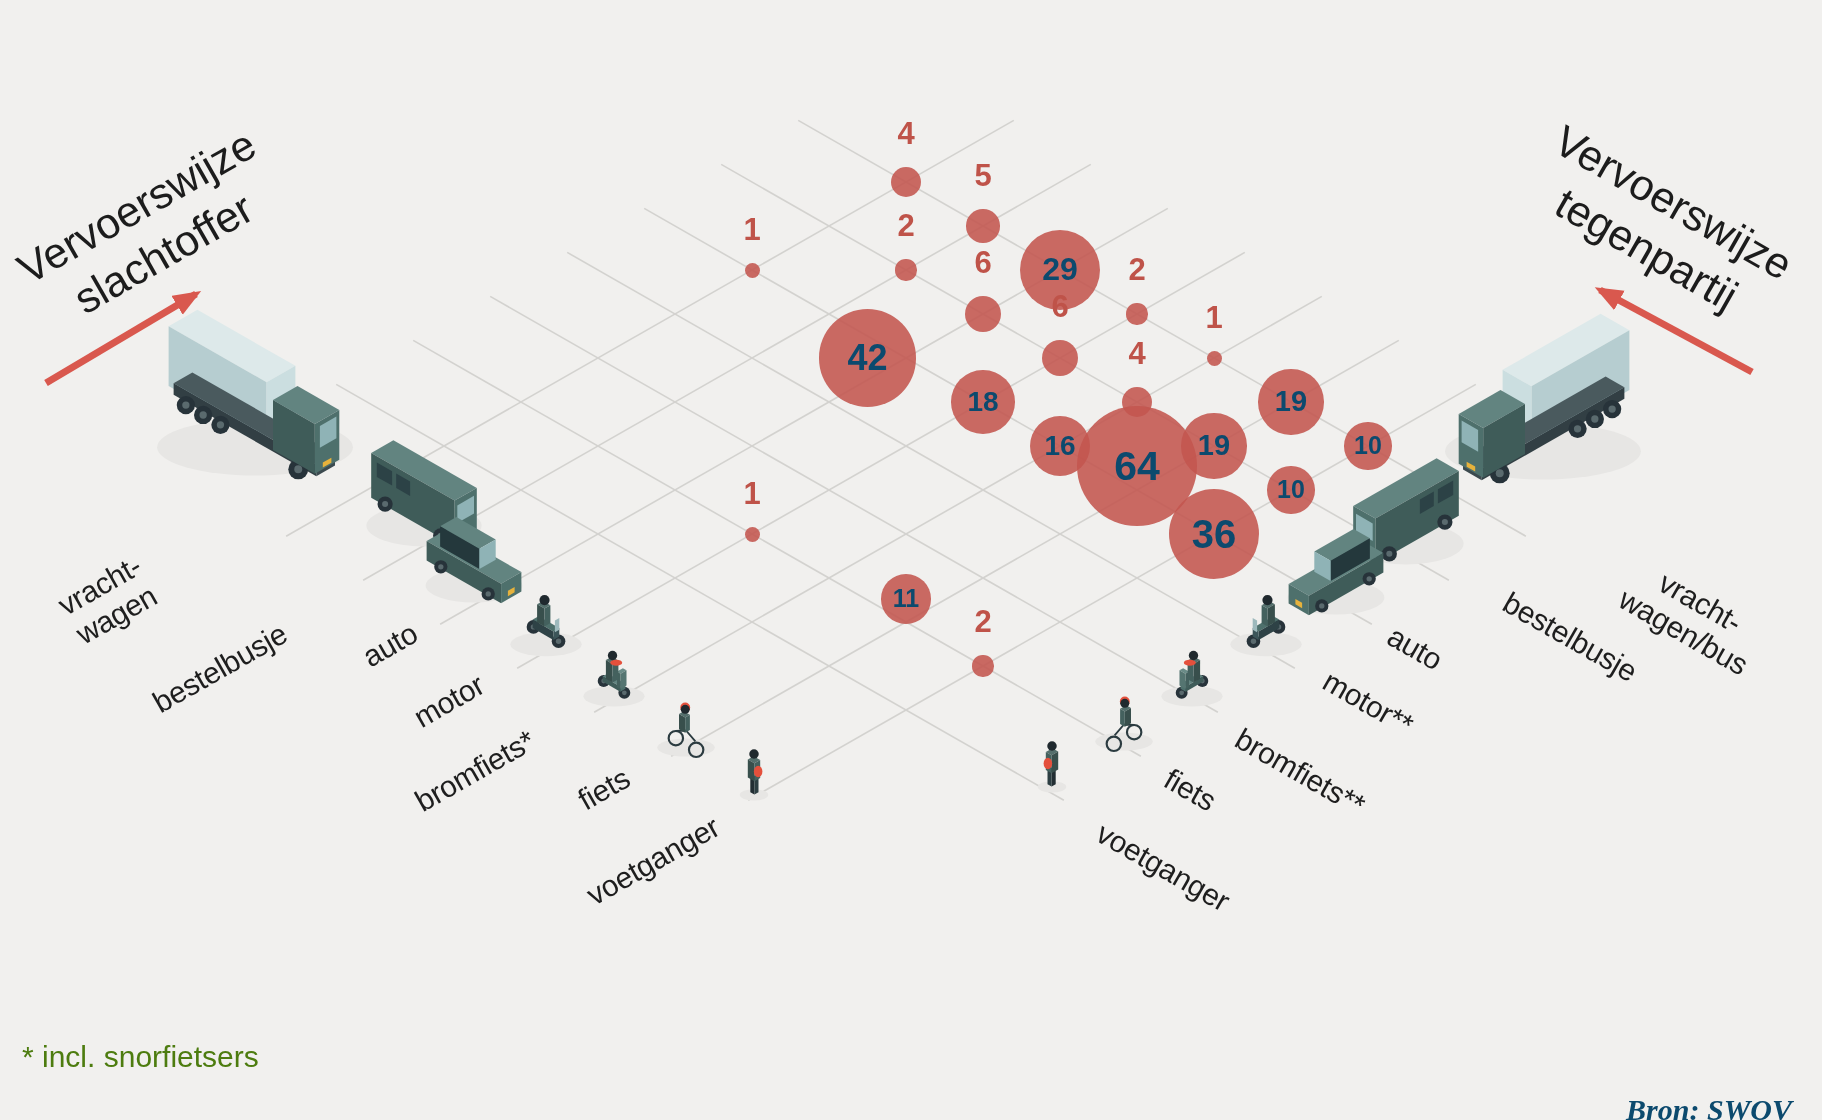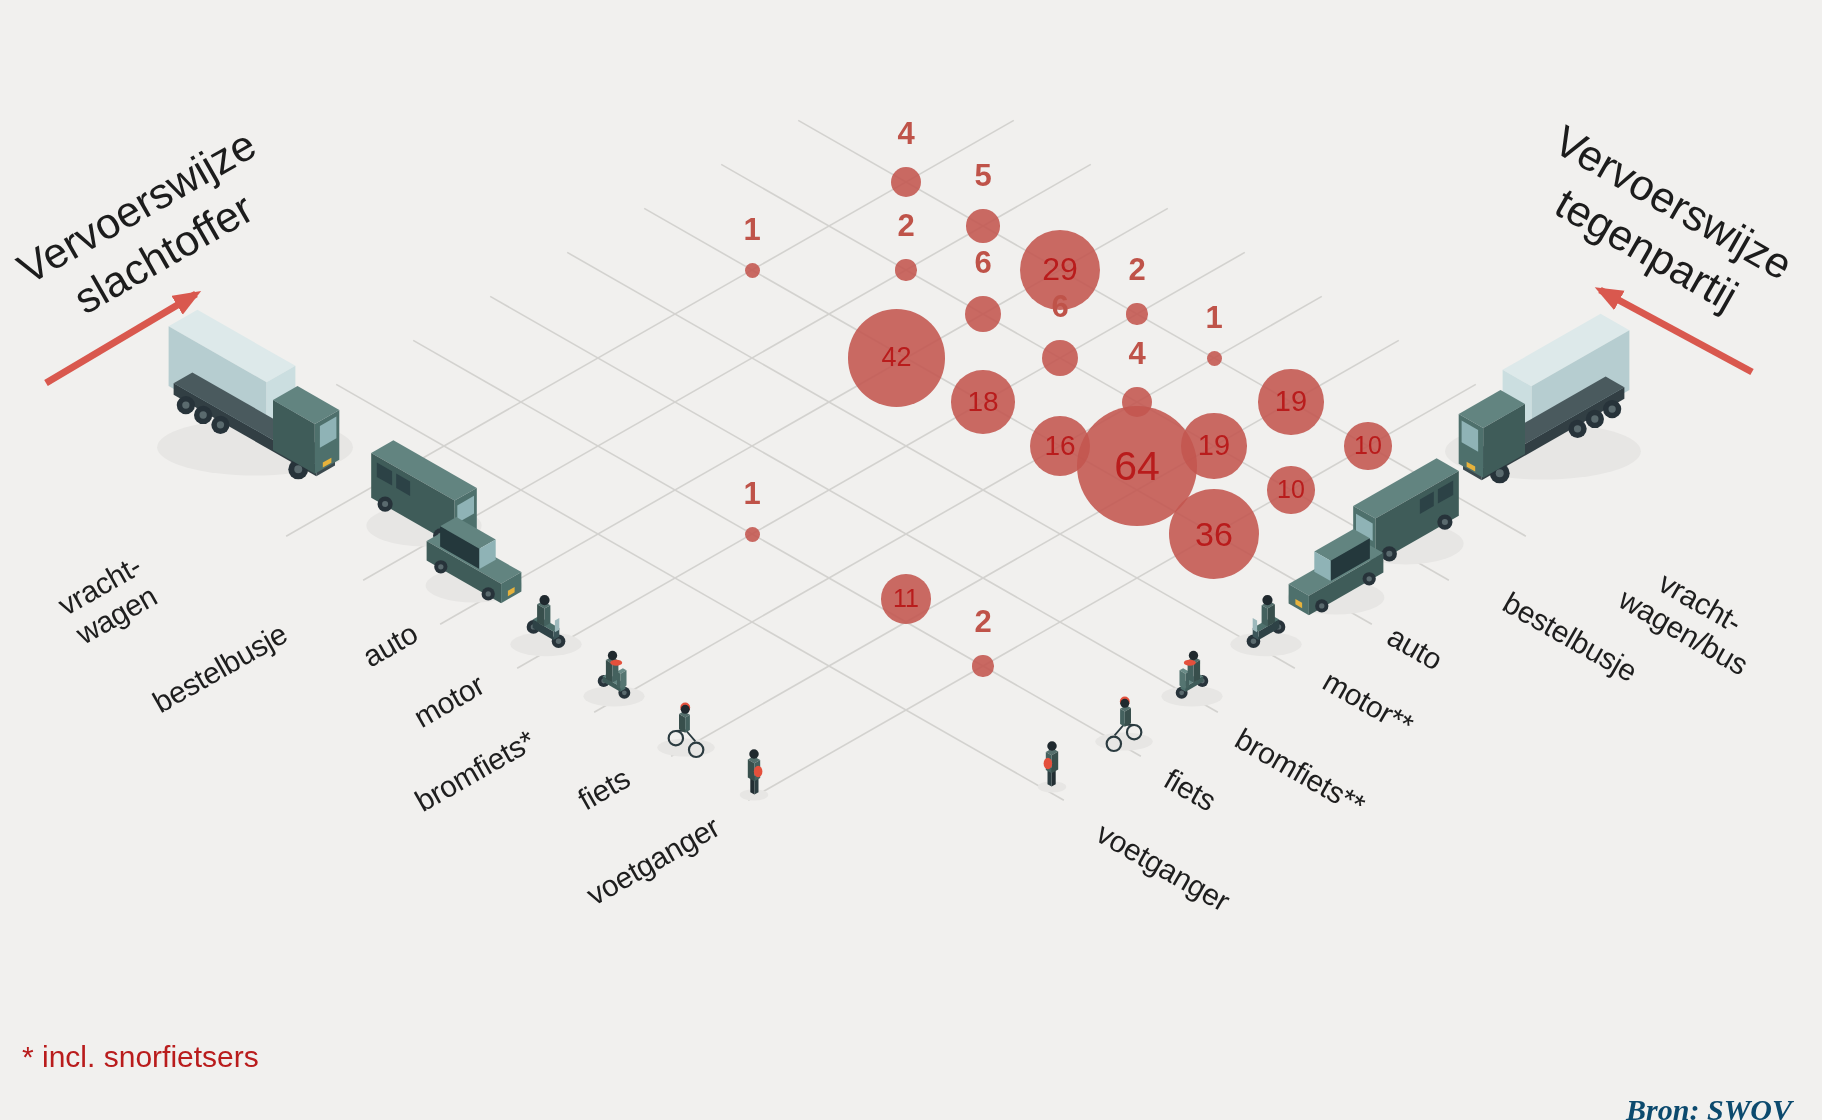--- a/index.html
+++ b/index.html
@@ -8,23 +8,23 @@
           font-family:"Liberation Sans",sans-serif;}
   #scene{position:absolute;left:0;top:0;}
   .axis-title{position:absolute;color:#1c1c1c;font-size:43px;line-height:1.26;font-weight:500;
               text-align:center;white-space:nowrap;transform:translate(-50%,-50%) rotate(-29.7deg);}
   .axis-title.right{transform:translate(-50%,-50%) rotate(29.7deg);}
   .cat-label{position:absolute;color:#1e1e1e;font-size:30px;line-height:1.12;font-weight:500;
              letter-spacing:-0.3px;white-space:pre-line;text-align:center;
              transform:translate(-50%,-50%) rotate(-29.7deg);}
   .cat-label.right{transform:translate(-50%,-50%) rotate(29.7deg);}
   .bubble{position:absolute;border-radius:50%;display:flex;align-items:center;justify-content:center;
-          color:#b91c1c;font-weight:normal;}
+          color:#0c4a6e;font-weight:bold;}
   .bubble-num{position:absolute;transform:translate(-50%,-100%);font-size:31px;font-weight:bold;}
-  .footnote{position:absolute;left:22px;top:1040px;font-size:30px;color:#b91c1c;display:flex;gap:58px;white-space:nowrap;}
+  .footnote{position:absolute;left:22px;top:1040px;font-size:30px;color:#4d7c0f;display:flex;gap:58px;white-space:nowrap;}
   .source{position:absolute;right:30px;top:1093px;font-size:30px;color:#0c4a6e;
           font-family:"Liberation Serif",serif;font-style:italic;font-weight:bold;}
 </style>
 </head>
 <body>
 
 <div class="canvas">
   <svg id="scene" width="1822" height="1120" viewBox="0 0 1822 1120">
       <defs>
         <marker id="ah" markerUnits="userSpaceOnUse" markerWidth="30" markerHeight="24" refX="22" refY="11" orient="auto">
@@ -265,40 +265,40 @@
       <div class="bubble" style="left: 891px; top: 167px; height: 30px; width: 30px; background: rgba(195, 85, 78, 0.88);"></div>
       <div class="bubble-num" style="left: 752px; top: 247.5px; color: rgb(191, 83, 73);">1</div>
       <div class="bubble" style="left: 744.5px; top: 262.5px; height: 15px; width: 15px; background: rgba(195, 85, 78, 0.88);"></div>
       <div class="bubble-num" style="left: 983px; top: 194.229px; color: rgb(191, 83, 73);">5</div>
       <div class="bubble" style="left: 966.229px; top: 209.229px; height: 33.541px; width: 33.541px; background: rgba(195, 85, 78, 0.88);"></div>
       <div class="bubble-num" style="left: 906px; top: 244.393px; color: rgb(191, 83, 73);">2</div>
       <div class="bubble" style="left: 895.393px; top: 259.393px; height: 21.2132px; width: 21.2132px; background: rgba(195, 85, 78, 0.88);"></div>
       <div class="bubble" style="left: 1019.61px; top: 229.611px; height: 80.7775px; width: 80.7775px; background: rgba(195, 85, 78, 0.88); font-size: 32px;">29</div>
       <div class="bubble-num" style="left: 983px; top: 280.629px; color: rgb(191, 83, 73);">6</div>
       <div class="bubble" style="left: 964.629px; top: 295.629px; height: 36.7423px; width: 36.7423px; background: rgba(195, 85, 78, 0.88);"></div>
-      <div class="bubble" style="left: 848px; top: 309.394px; height: 97.2111px; width: 97.2111px; background: rgba(195, 85, 78, 0.88); font-size: 27px;">42</div>
+      <div class="bubble" style="left: 819px; top: 309.394px; height: 97.2111px; width: 97.2111px; background: rgba(195, 85, 78, 0.88); font-size: 36px;">42</div>
       <div class="bubble-num" style="left: 1137px; top: 288.393px; color: rgb(191, 83, 73);">2</div>
       <div class="bubble" style="left: 1126.39px; top: 303.393px; height: 21.2132px; width: 21.2132px; background: rgba(195, 85, 78, 0.88);"></div>
       <div class="bubble-num" style="left: 1060px; top: 324.629px; color: rgb(191, 83, 73);">6</div>
       <div class="bubble" style="left: 1041.63px; top: 339.629px; height: 36.7423px; width: 36.7423px; background: rgba(195, 85, 78, 0.88);"></div>
       <div class="bubble" style="left: 951.18px; top: 370.18px; height: 63.6396px; width: 63.6396px; background: rgba(195, 85, 78, 0.88); font-size: 28px;">18</div>
       <div class="bubble-num" style="left: 752px; top: 511.5px; color: rgb(191, 83, 73);">1</div>
       <div class="bubble" style="left: 744.5px; top: 526.5px; height: 15px; width: 15px; background: rgba(195, 85, 78, 0.88);"></div>
       <div class="bubble-num" style="left: 1214px; top: 335.5px; color: rgb(191, 83, 73);">1</div>
       <div class="bubble" style="left: 1206.5px; top: 350.5px; height: 15px; width: 15px; background: rgba(195, 85, 78, 0.88);"></div>
       <div class="bubble-num" style="left: 1137px; top: 372px; color: rgb(191, 83, 73);">4</div>
       <div class="bubble" style="left: 1122px; top: 387px; height: 30px; width: 30px; background: rgba(195, 85, 78, 0.88);"></div>
       <div class="bubble" style="left: 1030px; top: 416px; height: 60px; width: 60px; background: rgba(195, 85, 78, 0.88); font-size: 28px;">16</div>
       <div class="bubble" style="left: 1258.31px; top: 369.308px; height: 65.3835px; width: 65.3835px; background: rgba(195, 85, 78, 0.88); font-size: 29px;">19</div>
       <div class="bubble" style="left: 1181.31px; top: 413.308px; height: 65.3835px; width: 65.3835px; background: rgba(195, 85, 78, 0.88); font-size: 29px;">19</div>
       <div class="bubble" style="left: 1077px; top: 406px; height: 120px; width: 120px; background: rgba(195, 85, 78, 0.88); font-size: 41px;">64</div>
       <div class="bubble" style="left: 881.125px; top: 574px; height: 49.7494px; width: 49.7494px; background: rgba(195, 85, 78, 0.88); font-size: 25px;">11</div>
       <div class="bubble" style="left: 1344.28px; top: 422.283px; height: 47.4342px; width: 47.4342px; background: rgba(195, 85, 78, 0.88); font-size: 25px;">10</div>
       <div class="bubble" style="left: 1267.28px; top: 466.283px; height: 47.4342px; width: 47.4342px; background: rgba(195, 85, 78, 0.88); font-size: 25px;">10</div>
-      <div class="bubble" style="left: 1169px; top: 489px; height: 90px; width: 90px; background: rgba(195, 85, 78, 0.88); font-size: 34px;">36</div>
+      <div class="bubble" style="left: 1169px; top: 489px; height: 90px; width: 90px; background: rgba(195, 85, 78, 0.88); font-size: 40px;">36</div>
       <div class="bubble-num" style="left: 983px; top: 640.393px; color: rgb(191, 83, 73);">2</div>
       <div class="bubble" style="left: 972.393px; top: 655.393px; height: 21.2132px; width: 21.2132px; background: rgba(195, 85, 78, 0.88);"></div>
     </div>
   <div id="labels">
       <div class="cat-label" style="left: 653px; top: 861px;">voetganger</div>
       <div class="cat-label" style="left: 604px; top: 789px;">fiets</div>
       <div class="cat-label" style="left: 475px; top: 771px;">bromfiets*</div>
       <div class="cat-label" style="left: 449px; top: 701px;">motor</div>
       <div class="cat-label" style="left: 390px; top: 645px;">auto</div>
       <div class="cat-label" style="left: 220px; top: 668px;">bestelbusje</div>

